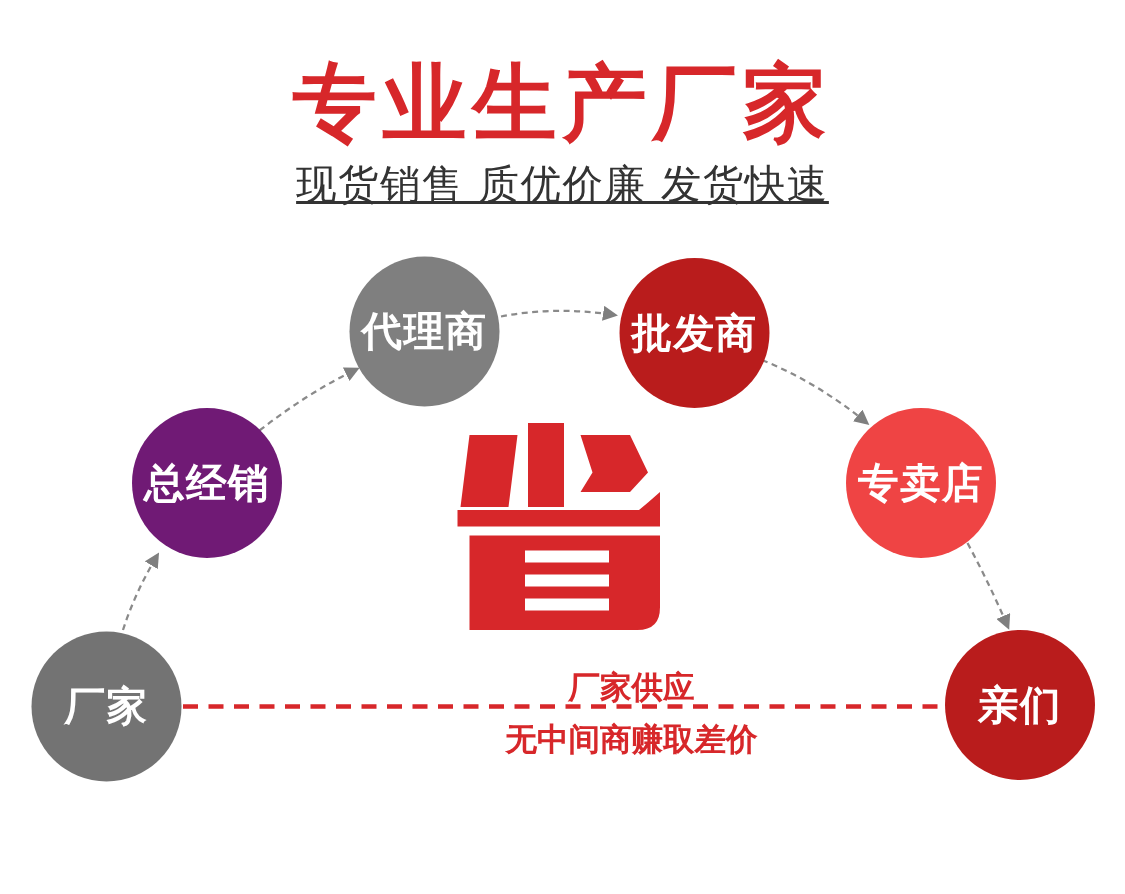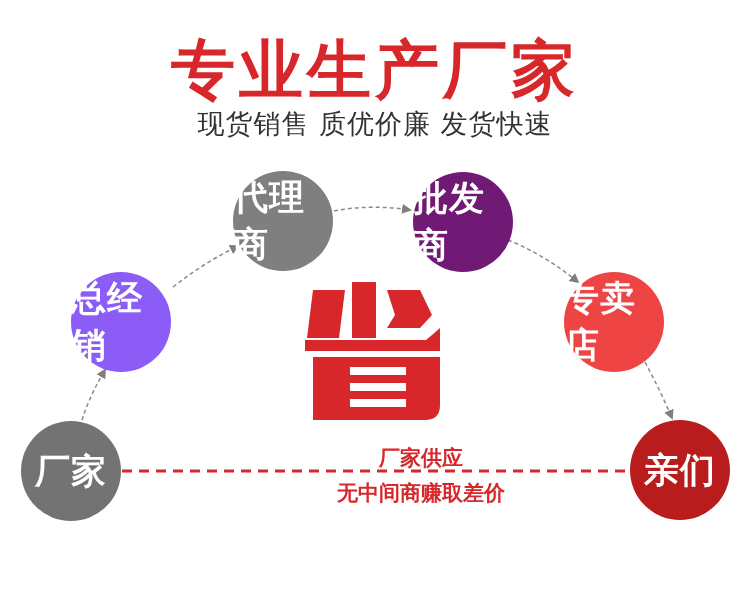--- a/index.html
+++ b/index.html
@@ -1,25 +1,25 @@
 <!DOCTYPE html>
 <html><head>
   <meta charset="utf-8">
   <style>
     html, body { margin: 0; padding: 0; background: #ffffff; }
     body { width: 750px; height: 596px; position: relative; overflow: hidden;
            font-family: "DejaVu Sans", "Liberation Sans", sans-serif; }
     .title { position: absolute; left: 0; width: 750px; top: 38px; text-align: center;
-             font-size: 64px; font-weight: bold; letter-spacing: 4px; line-height: 64px; }
+             font-size: 56px; font-weight: bold; letter-spacing: 4px; line-height: 64px; }
     .subtitle { position: absolute; left: 0; width: 750px; top: 106px; text-align: center;
-                font-size: 27px; letter-spacing: 1px; line-height: 36px; }
+                font-size: 27px; letter-spacing: 1px; line-height: 36px; text-decoration: underline; }
     svg.diagram { position: absolute; left: 0; top: 0; }
     .node { position: absolute; width: 100px; height: 100px; border-radius: 50%;
             display: flex; align-items: center; justify-content: center;
-            color: #ffffff; font-weight: bold; font-size: 35px; letter-spacing: 1px; }
+            color: #ffffff; font-weight: bold; font-size: 27px; letter-spacing: 1px; }
     .caption { position: absolute; left: 0; width: 750px; text-align: center;
                font-weight: bold; font-size: 21px; line-height: 26px; padding-left: 46px; }
   </style>
 </head>
 <body>
 
 <div class="title" style="color:#d7272a;">专业生产厂家</div>
 <div class="subtitle" style="color:#333333;">现货销售 质优价廉 发货快速</div>
 
 <svg class="diagram" width="750" height="596" viewBox="0 0 750 596">
@@ -46,27 +46,27 @@
     <path d="M313,357 L440,357 L440,405 Q440,420 425,420 L313,420 Z"></path>
     <rect x="350" y="367" width="56" height="8" fill="#ffffff"></rect>
     <rect x="350" y="383" width="56" height="8" fill="#ffffff"></rect>
     <rect x="350" y="399" width="56" height="8" fill="#ffffff"></rect>
   </g>
 </svg>
 
 <div class="node" style="left:21px; top:421px; background:#737373;">
   <span>厂家</span>
 </div>
-<div class="node" style="left:71px; top:272px; background:#8b5cf6;">
+<div class="node" style="left:88px; top:272px; background:#701a75;">
   <span>总经销</span>
 </div>
 <div class="node" style="left:233px; top:171px; background:#7f7f7f;">
   <span>代理商</span>
 </div>
-<div class="node" style="left:413px; top:172px; background:#701a75;align-items:center;">
+<div class="node" style="left:413px; top:172px; background:#b91c1c;align-items:center;">
   <span>批发商</span>
 </div>
 <div class="node" style="left:564px; top:272px; background:#ef4444;">
   <span>专卖店</span>
 </div>
 <div class="node" style="left:630px; top:420px; background:#b91c1c;">
   <span>亲们</span>
 </div>
 
 <div class="caption" style="top:445px; color:#d7272a;">厂家供应</div>

